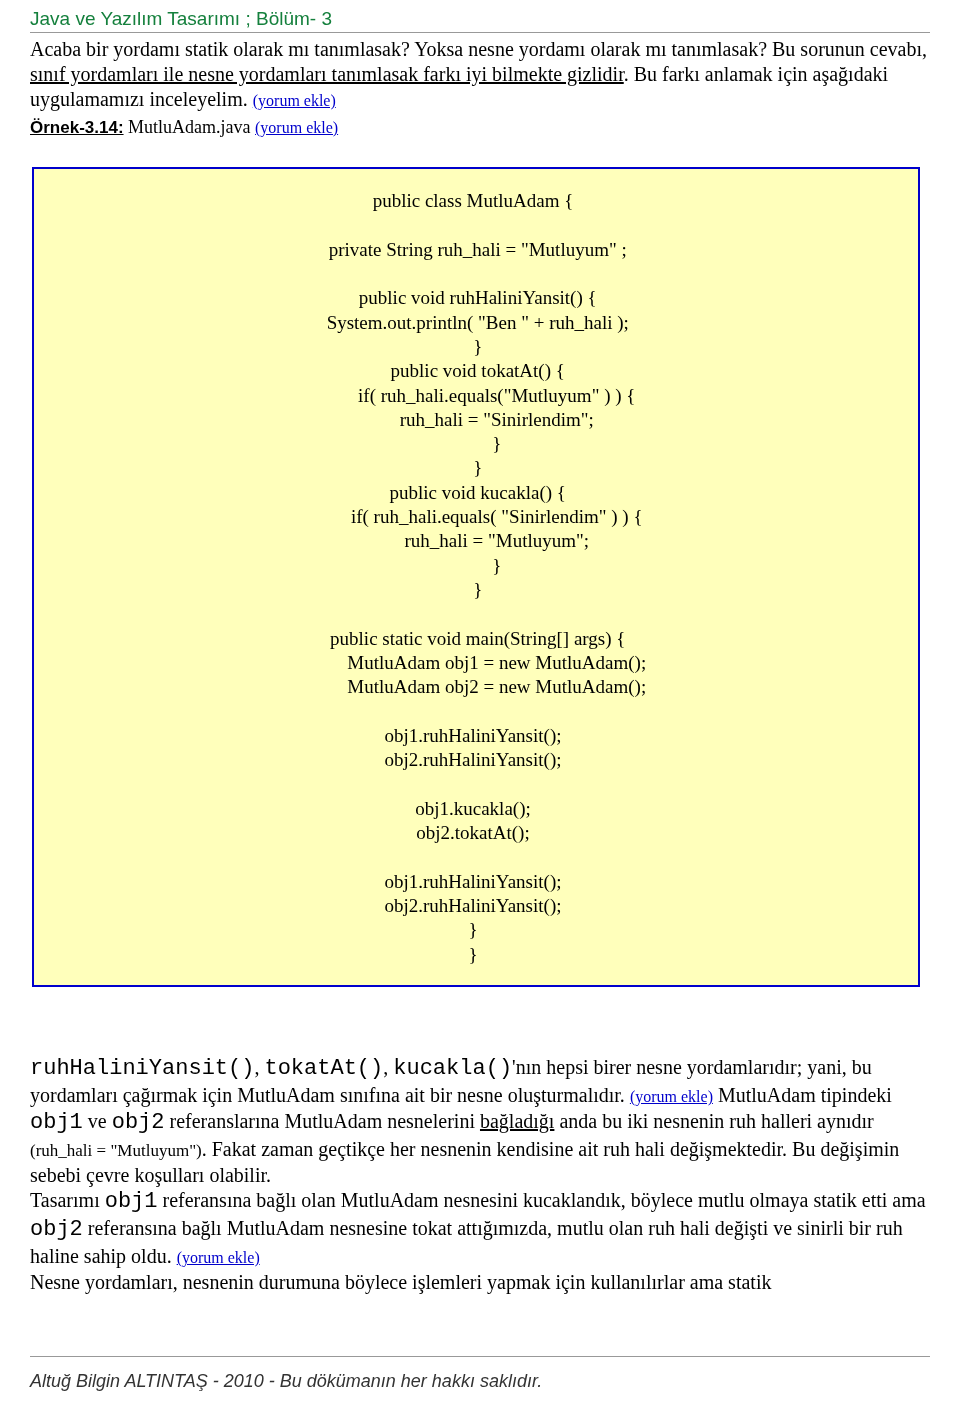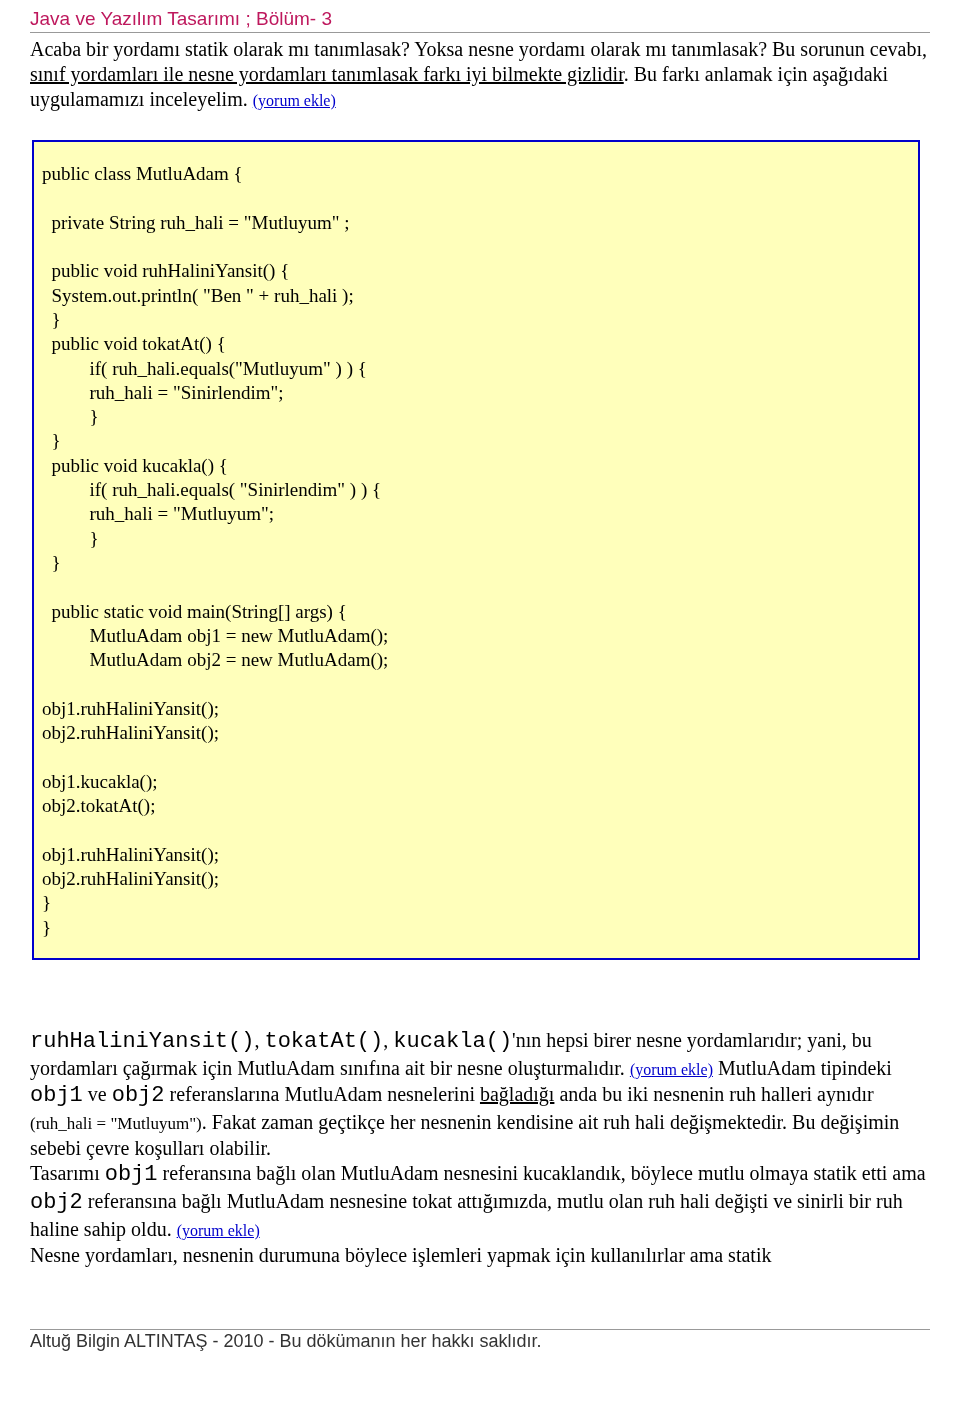--- a/index.html
+++ b/index.html
@@ -9,21 +9,21 @@
     background: #fff;
     color: #000;
     width: 960px;
   }
   .page {
     padding: 8px 30px 30px 30px;
   }
   .header-title {
     font-family: Arial, Helvetica, sans-serif;
     font-size: 19px;
-    color: #be185d;
+    color: #15803d;
     border-bottom: 1px solid #999;
     padding-bottom: 2px;
     margin-bottom: 4px;
   }
   .para {
     font-size: 20px;
     line-height: 1.25;
     margin: 0 0 2px 0;
   }
   .underline {
@@ -45,56 +45,61 @@
   }
   .code-box {
     border: 2px solid #0000cc;
     background: #ffffbb;
     margin: 28px 10px 28px 2px;
     padding: 20px 14px 18px 8px;
     font-family: "Times New Roman", Times, serif;
     font-size: 19px;
     line-height: 1.28;
     white-space: pre;
+    text-align: center;
   }
   .body-para {
     font-size: 20px;
     line-height: 1.28;
     margin: 0;
   }
   .mono {
     font-family: "Courier New", Courier, monospace;
     font-size: 22px;
   }
   .smaller {
     font-size: 17px;
   }
   .footer {
     font-family: Arial, Helvetica, sans-serif;
     font-size: 18px;
     color: #333;
     border-top: 1px solid #999;
-    padding-top: 1px;
+    padding-top: 14px;
     margin-top: 60px;
+    font-style: italic;
   }
   .spacer {
     height: 40px;
   }
 </style>
 </head>
 <body>
 
 <div class="page">
 
   <div class="header-title">Java  ve Yazılım Tasarımı ; Bölüm- 3</div>
 
   <p class="para">
     <span>Acaba bir yordamı statik olarak mı tanımlasak? Yoksa nesne yordamı olarak mı tanımlasak? Bu sorunun cevabı, </span><span class="underline">sınıf yordamları ile nesne yordamları tanımlasak farkı iyi bilmekte gizlidir</span><span>. Bu farkı anlamak için aşağıdaki uygulamamızı inceleyelim. </span><span class="comment-link">(yorum ekle)</span>
   </p>
 
+  <p class="para">
+    <span class="example-label">Örnek-3.14:</span><span class="example-file"> MutluAdam.java </span><span class="comment-link">(yorum ekle)</span>
+  </p>
 
   <div class="code-box">public class MutluAdam {
 
   private String ruh_hali = "Mutluyum" ;
 
   public void ruhHaliniYansit() {
   System.out.println( "Ben " + ruh_hali );
   }
   public void tokatAt() {
           if( ruh_hali.equals("Mutluyum" ) ) {

